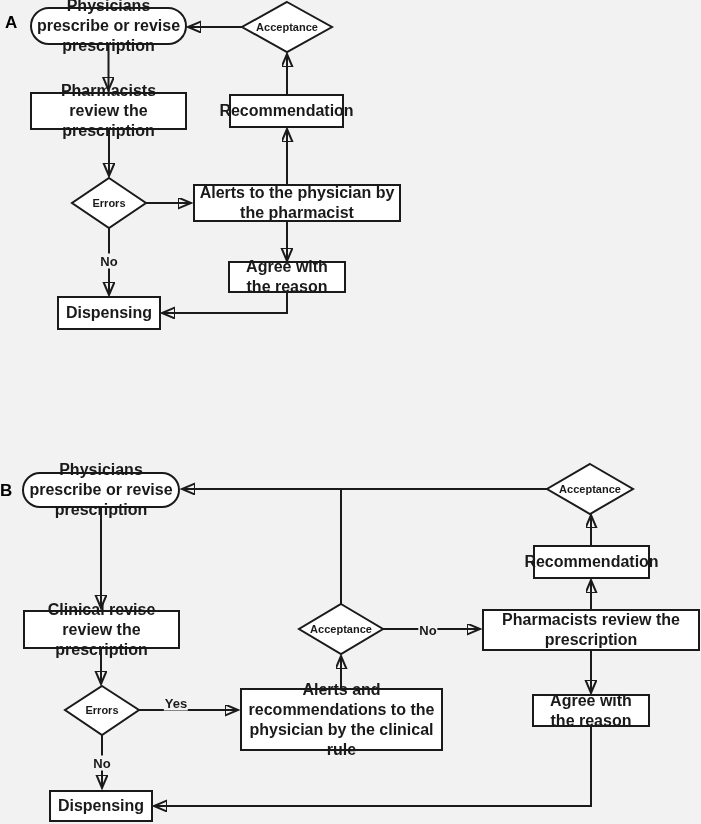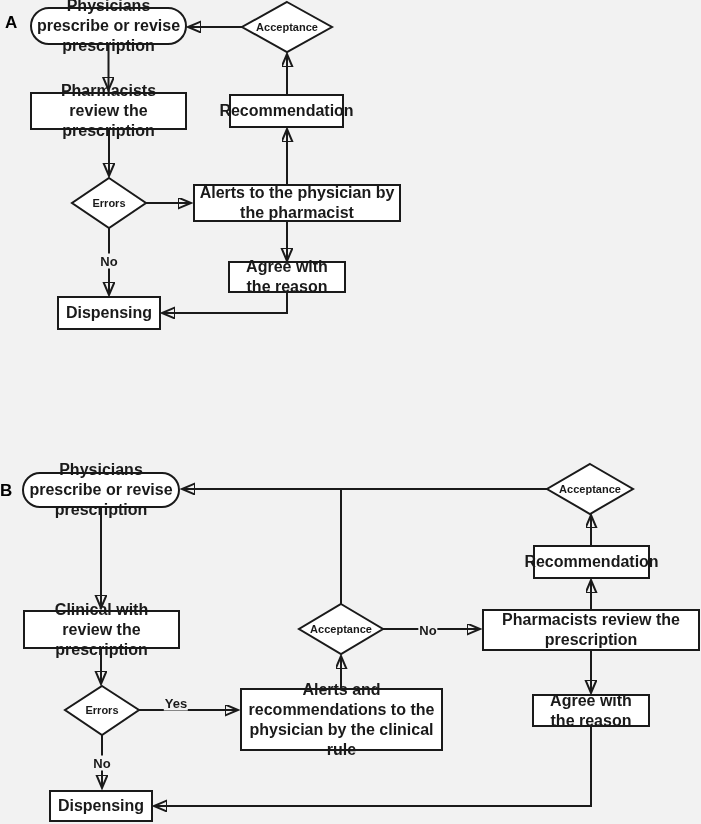--- a/index.html
+++ b/index.html
@@ -96,21 +96,21 @@
   <div class="node" style="left:228px;top:261px;width:118px;height:32px;">Agree with the reason</div>
 
   <div class="node" style="left:57px;top:296px;width:104px;height:34px;">Dispensing</div>
 
   <div class="seclabel" style="left:0px;top:481px;">B</div>
 
   <div class="node stadium" style="left:22px;top:472px;width:158px;height:36px;">Physicians prescribe or revise prescription</div>
 
   <div class="dtext" style="left:590px;top:489px;">Acceptance</div>
 
-  <div class="node" style="left:23px;top:610px;width:157px;height:39px;">Clinical with review the prescription</div>
+  <div class="node" style="left:23px;top:610px;width:157px;height:39px;">Clinical revise review the prescription</div>
 
   <div class="dtext" style="left:102px;top:710px;">Errors</div>
 
   <div class="elabel" style="left:176px;top:703px;">Yes</div>
 
   <div class="node" style="left:240px;top:688px;width:203px;height:63px;">Alerts and recommendations to the physician by the clinical rule</div>
 
   <div class="dtext" style="left:341px;top:629px;">Acceptance</div>
 
   <div class="elabel" style="left:428px;top:630px;">No</div>

